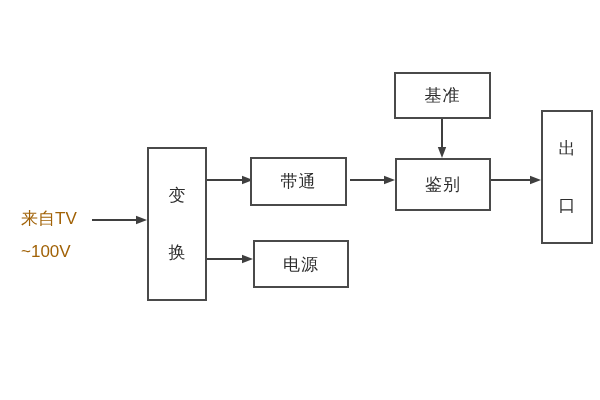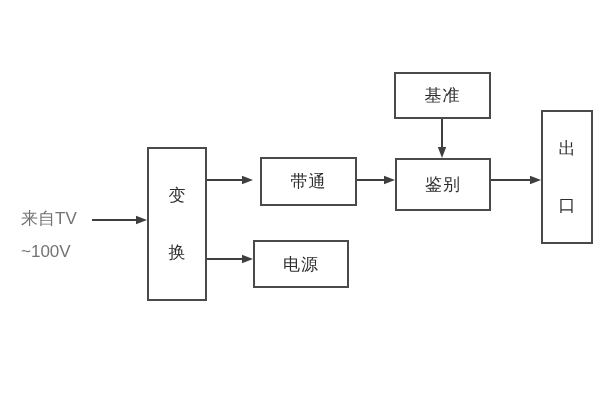--- a/index.html
+++ b/index.html
@@ -31,31 +31,31 @@
     line-height: 1;
     letter-spacing: 1px;
     color: #2d2d2d;
   }
   .box.v {
     flex-direction: column;
     letter-spacing: 0;
     gap: 40px;
   }
   .box-transform    { left: 147px; top: 147px; width: 60px;  height: 154px; }
-  .box-bandpass     { left: 260px; top: 157px; width: 97px;  height: 49px;  }
+  .box-bandpass     { left: 250px; top: 157px; width: 97px;  height: 49px;  }
   .box-power        { left: 253px; top: 240px; width: 96px;  height: 48px;  }
   .box-reference    { left: 394px; top: 72px;  width: 97px;  height: 47px;  }
   .box-discriminator{ left: 395px; top: 158px; width: 96px;  height: 53px;  }
   .box-output       { left: 541px; top: 110px; width: 52px;  height: 134px; }
   .input-line {
     position: absolute;
     left: 21px;
     font-size: 17px;
     line-height: 1;
-    color: #737373;
+    color: #a16207;
     white-space: nowrap;
   }
   .input-line-1 { top: 210px; }
   .input-line-2 { top: 243px; text-align: center; }
   .caption {
     position: absolute;
     left: 0; top: 333px;
     width: 600px;
     text-align: center;
     font-size: 17px;

